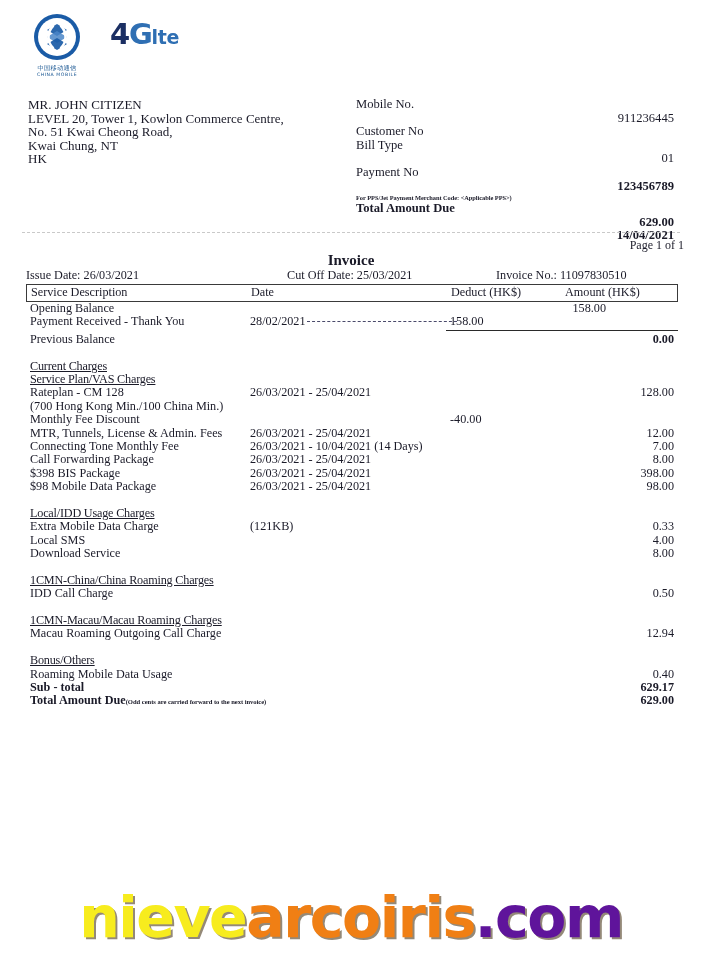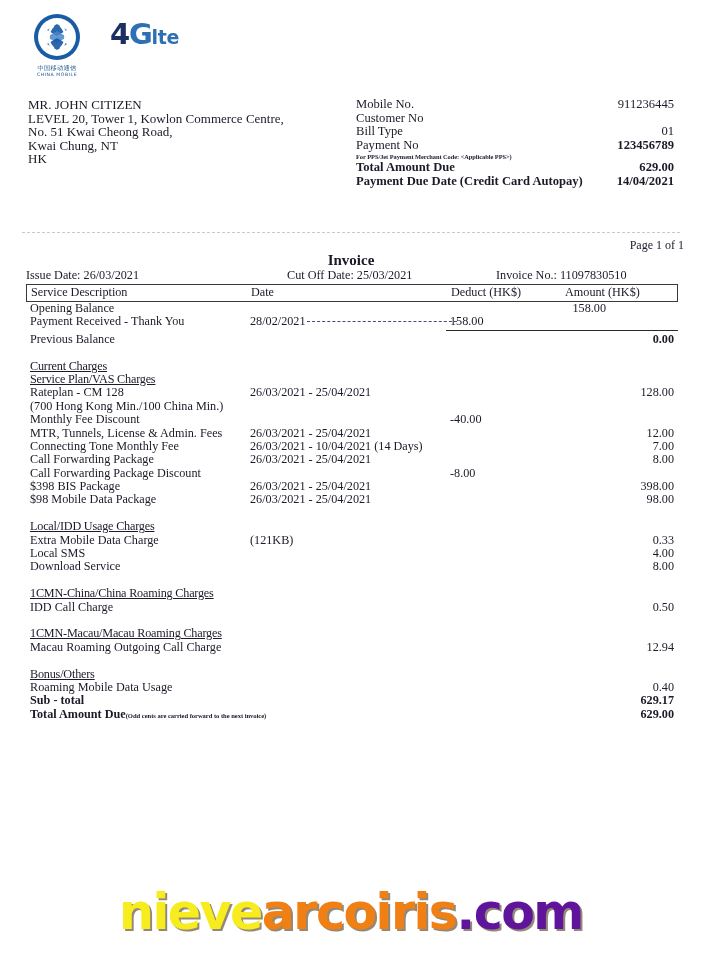--- a/index.html
+++ b/index.html
@@ -62,22 +62,22 @@
     line-height: 13.6px;
     white-space: nowrap;
   }
   .acct {
     position: absolute;
     left: 356px; top: 98px;
     width: 318px;
     font-size: 12.6px;
     line-height: 13.6px;
   }
-  .acct-row { display: flex; justify-content: space-between; white-space: nowrap; }
-  .acct-row .v { text-align: center; }
+  .acct-row { display: flex; justify-content: space-between; white-space: nowrap; flex-direction: column; }
+  .acct-row .v { text-align: right; }
   .acct-note {
     font-size: 6.4px;
     line-height: 9px;
     letter-spacing: -.05px;
     font-weight: bold;
     white-space: nowrap;
   }
   .bold { font-weight: bold; }
 
   
@@ -166,21 +166,21 @@
   }
 
   
   .watermark {
     position: absolute;
     left: 0; right: 0;
     top: 884px;
     text-align: center;
     font-family: "DejaVu Sans", sans-serif;
     font-weight: bold;
-    font-size: 49px;
+    font-size: 57px;
     letter-spacing: -1.5px;
     white-space: nowrap;
     text-shadow: 2px 2px 0 rgba(60,40,10,.55);
   }
   .wm-a { color: #f7ec1e; }
   .wm-b { color: #f07f14; }
   .wm-c { color: #5f149b; }
 </style>
 </head>
 <body>
@@ -228,21 +228,20 @@
   <div class="acct-row">
     <span class="l">Payment No</span>
     <span class="v bold">123456789</span>
   </div>
   <div class="acct-note">For PPS/Jet Payment Merchant Code: &lt;Applicable PPS&gt;)</div>
   <div class="acct-row bold">
     <span class="l">Total Amount Due</span>
     <span class="v">629.00</span>
   </div>
   <div class="acct-row bold">
-    <span class="l">Payment Due Date (Credit Card Autopay)</span>
     <span class="v">14/04/2021</span>
   </div>
 </div>
 
 <div class="dash-rule"></div>
 <div class="page-of">Page 1 of 1</div>
 <div class="inv-title">Invoice</div>
 <div class="meta">
   <span class="m1">Issue Date: 26/03/2021</span>
   <span class="m2">Cut Off Date: 25/03/2021</span>
@@ -309,24 +308,20 @@
       <span class="r-desc">Connecting Tone Monthly Fee</span>
       <span class="r-date">26/03/2021 - 10/04/2021 (14 Days)</span>
       <span class="r-amt">7.00</span>
     </div>
     <div class="row">
       <span class="r-desc">Call Forwarding Package</span>
       <span class="r-date">26/03/2021 - 25/04/2021</span>
       <span class="r-amt">8.00</span>
     </div>
     <div class="row">
-      <span class="r-desc">Call Forwarding Package Discount</span>
-      <span class="r-ded">-8.00</span>
-    </div>
-    <div class="row">
       <span class="r-desc">$398 BIS Package</span>
       <span class="r-date">26/03/2021 - 25/04/2021</span>
       <span class="r-amt">398.00</span>
     </div>
     <div class="row">
       <span class="r-desc">$98 Mobile Data Package</span>
       <span class="r-date">26/03/2021 - 25/04/2021</span>
       <span class="r-amt">98.00</span>
     </div>
 

